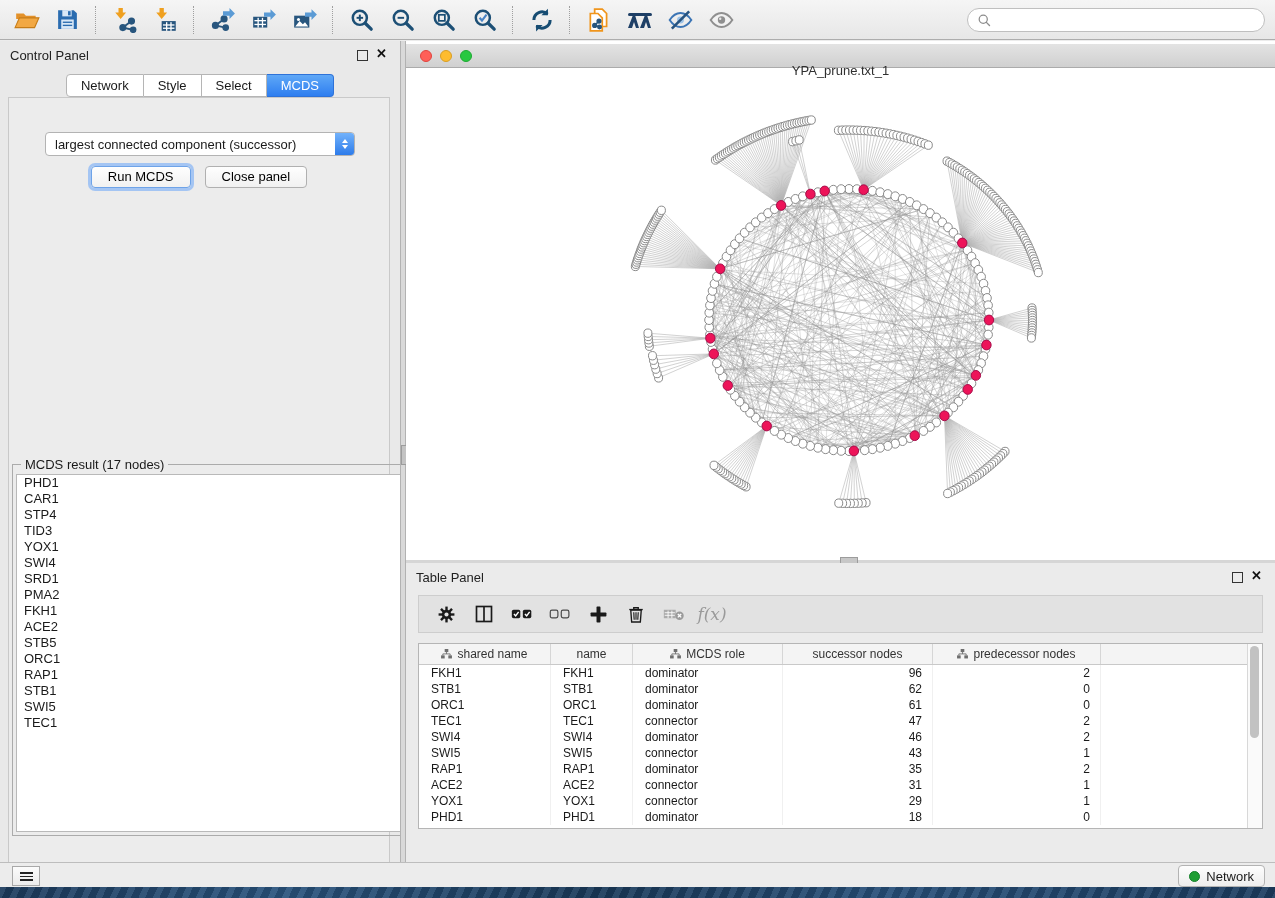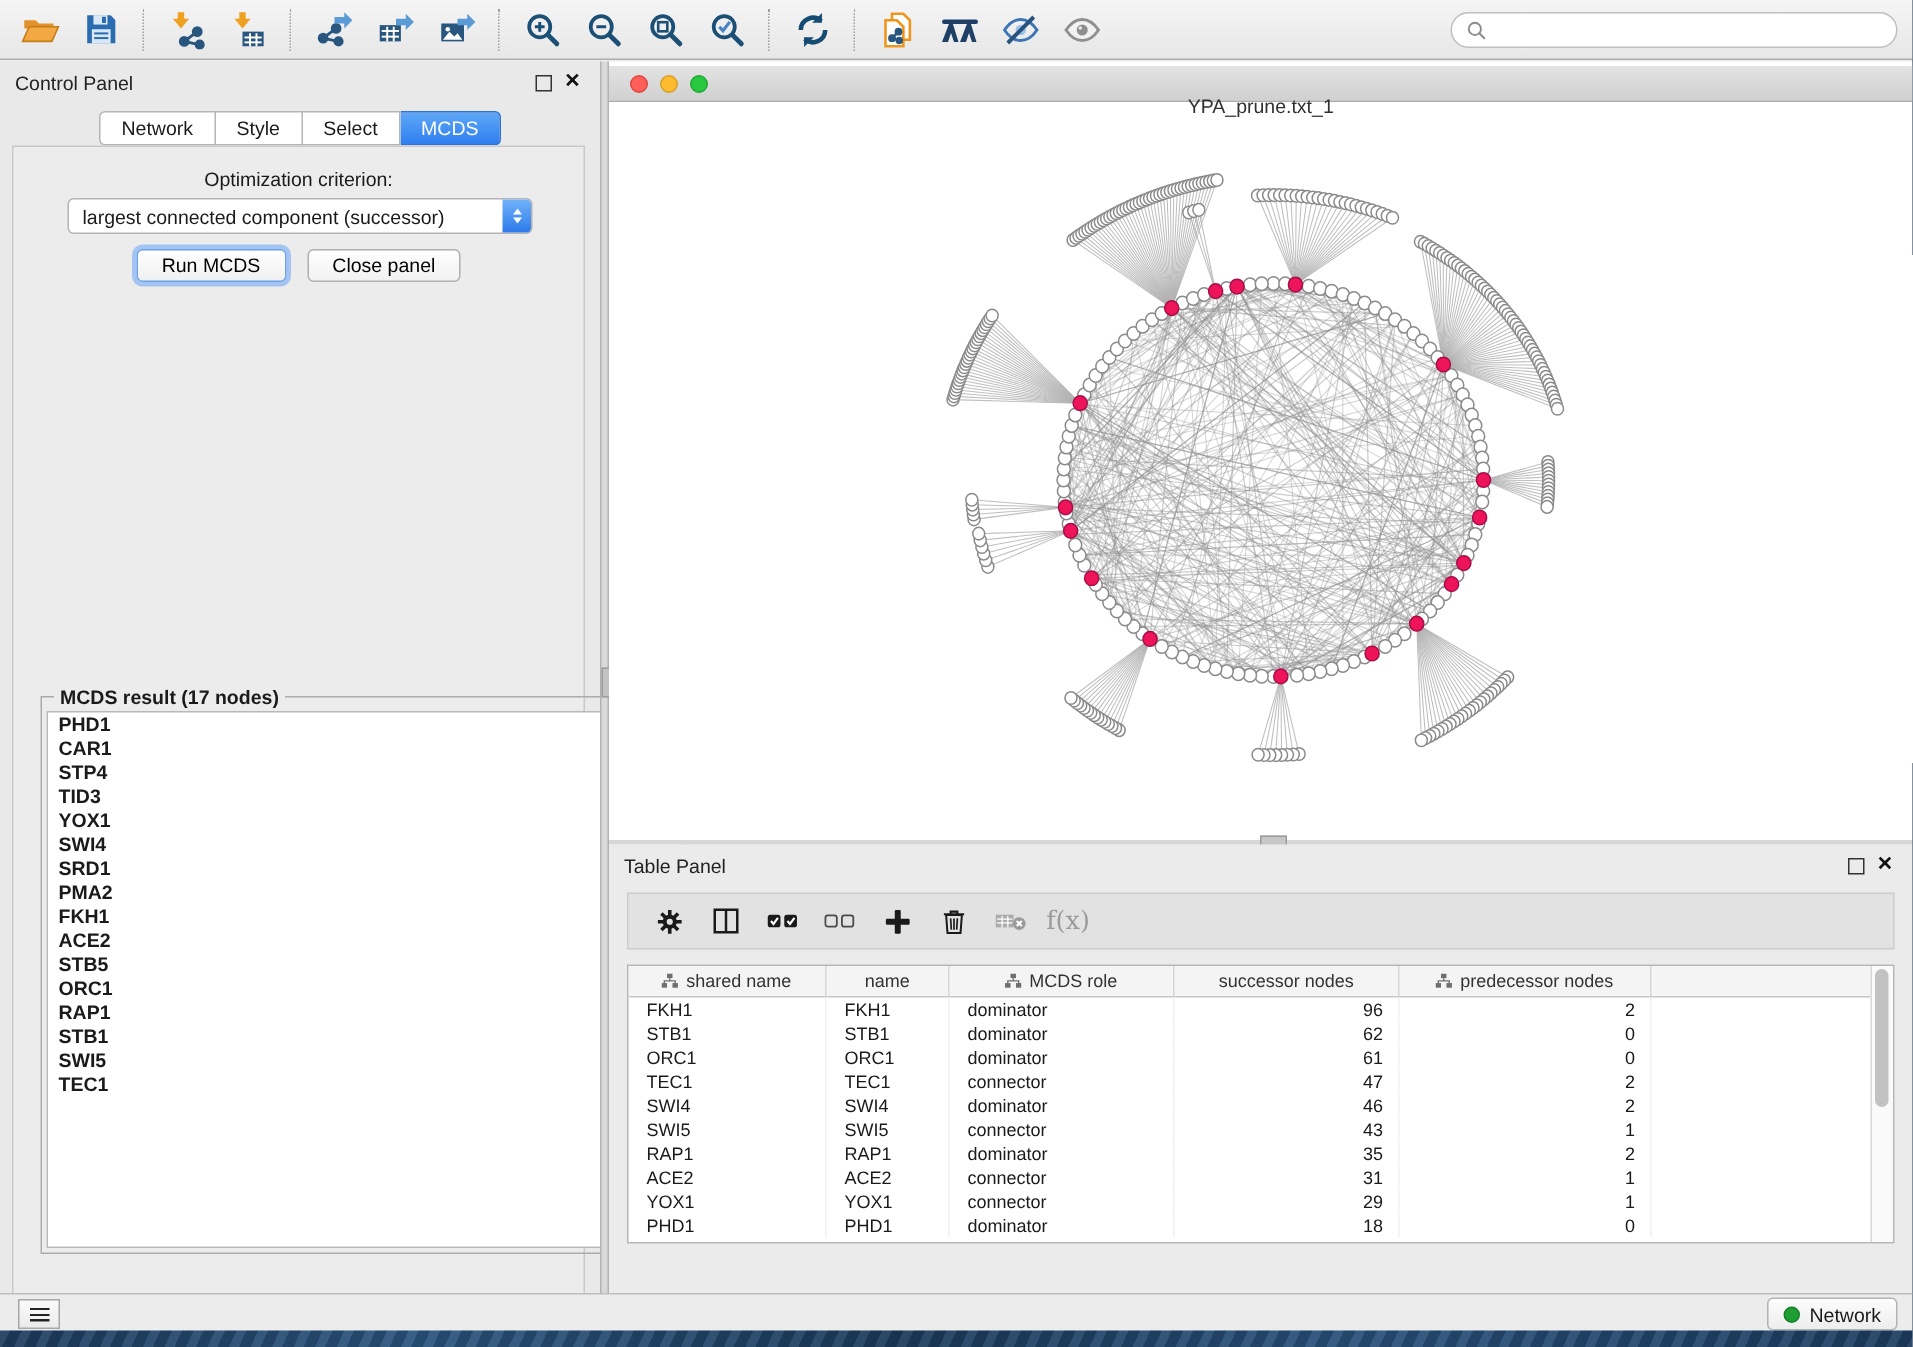--- a/index.html
+++ b/index.html
@@ -25,21 +25,21 @@
   .cp-inner{position:absolute;left:8px;top:56px;width:382px;height:794px;background:#ececec;border:1px solid #c9c9c9;box-sizing:border-box;}
   .opt-label{position:absolute;left:0;top:14px;width:100%;text-align:center;font-size:13px;}
   .mac-select{position:absolute;left:36px;top:34px;width:310px;height:24px;background:#fff;border:1px solid #b3b3b3;border-radius:4px;display:flex;align-items:center;box-sizing:border-box;}
   .mac-select .val{flex:1;font-size:13px;padding-left:9px;white-space:nowrap;overflow:hidden;}
   .mac-stepper{width:19px;height:22px;margin-right:0;border-radius:0 3px 3px 0;background:linear-gradient(#72b2fb,#2d7bea);display:flex;flex-direction:column;align-items:center;justify-content:center;gap:2px;}
   .tri-up{width:0;height:0;border-left:3.5px solid transparent;border-right:3.5px solid transparent;border-bottom:4.5px solid #fff;}
   .tri-dn{width:0;height:0;border-left:3.5px solid transparent;border-right:3.5px solid transparent;border-top:4.5px solid #fff;}
   .cp-buttons{position:absolute;left:0;top:68px;width:100%;display:flex;justify-content:center;gap:14px;}
   .btn{height:22px;padding:0 16px;font-size:13px;background:linear-gradient(#fefefe,#f1f1f1);border:1px solid #b0b0b0;border-radius:4px;line-height:20px;}
   .btn.focused{box-shadow:0 0 0 3px rgba(105,165,250,.55);border-color:#6ea3e8;}
-  .result-box{position:absolute;left:18px;top:366px;width:432px;height:372px;border:1px solid #ababab;box-sizing:border-box;font-weight:bold;}
+  .result-box{position:absolute;left:3px;top:366px;width:432px;height:372px;border:1px solid #ababab;box-sizing:border-box;}
   .result-legend{position:absolute;left:8px;top:-8px;background:#ececec;padding:0 4px;font-size:13px;}
   .result-list{position:absolute;left:3px;top:9px;right:3px;bottom:3px;background:#fff;border:1px solid #b9b9b9;overflow:hidden;}
   .result-item{font-size:13px;line-height:16px;padding-left:7px;}
   .result-scroll{position:absolute;right:0;top:0;bottom:0;width:13px;background:#f4f4f4;border-left:1px solid #ddd;}
   
   .vsplit{position:absolute;left:400px;top:41px;width:6px;height:821px;background:#d9d9d9;border-left:1px solid #b2b2b2;border-right:1px solid #b2b2b2;box-sizing:border-box;}
   .vsplit .grip{position:absolute;left:0;top:404px;width:4px;height:18px;background:#c3c3c3;border:1px solid #9c9c9c;}
   .hsplit{position:absolute;left:406px;top:560px;width:869px;height:3px;background:#d6d6d6;}
   .hsplit .grip{position:absolute;left:434px;top:-3px;width:16px;height:8px;background:#c7c7c7;border:1px solid #9c9c9c;}
   
@@ -49,21 +49,21 @@
   .tl.red{left:14px;background:#ff5f58;border:1px solid #e0443e;box-sizing:border-box;}
   .tl.yellow{left:34px;background:#febc2e;border:1px solid #d89e24;box-sizing:border-box;}
   .tl.green{left:54px;background:#28c840;border:1px solid #1eaa33;box-sizing:border-box;}
   .net-title{position:absolute;left:0;top:19px;width:100%;text-align:center;font-size:13px;color:#303030;}
   .net-canvas{position:absolute;left:0;top:27px;width:869px;height:492px;}
   
   .table-panel{position:absolute;left:406px;top:563px;width:869px;height:299px;background:#ebebeb;}
   .tp-float{right:32px;} .tp-close{right:13px;}
   .tp-toolbar{position:absolute;left:12px;top:32px;right:12px;height:38px;background:#e2e2e2;border:1px solid #cdcdcd;display:flex;align-items:center;padding-left:8px;box-sizing:border-box;}
   .tp-btn{width:38px;height:30px;display:flex;align-items:center;justify-content:center;flex:0 0 auto;}
-  .fx{font-family:"DejaVu Serif",serif;font-size:17px;color:#9a9a9a;}
+  .fx{font-family:"DejaVu Serif",serif;font-style:italic;font-size:17px;color:#9a9a9a;}
   .grid{position:absolute;left:12px;top:80px;right:12px;height:186px;background:#ffffff;border:1px solid #b5b5b5;box-sizing:border-box;overflow:hidden;}
   .grid-head{display:flex;height:20px;background:#f4f4f4;border-bottom:1px solid #c9c9c9;}
   .gh-cell{display:flex;align-items:center;justify-content:center;gap:5px;font-size:12px;color:#333;border-right:1px solid #d6d6d6;box-sizing:border-box;height:20px;}
   .grid-row{display:flex;height:16px;}
   .g-cell{font-size:12px;line-height:16px;box-sizing:border-box;border-right:1px solid #f0f0f0;white-space:nowrap;overflow:hidden;}
   .g-cell.txt{padding-left:12px;} .g-cell.num{text-align:right;padding-right:10px;}
   .grid-scroll{position:absolute;right:0;top:0;bottom:0;width:14px;background:#fafafa;border-left:1px solid #d8d8d8;}
   .grid-thumb{position:absolute;left:2px;top:2px;width:9px;height:92px;background:#c2c2c2;border-radius:5px;}
   .table-tabs{position:absolute;left:0;top:270px;width:100%;display:flex;justify-content:center;}
   
@@ -244,21 +244,20 @@
       <span class="float-ic cp-float"></span>
       <span class="close-ic cp-close">✕</span>
     </div>
     <div class="seg-tabs">
         <div class="seg-tab">Network</div>
         <div class="seg-tab">Style</div>
         <div class="seg-tab">Select</div>
         <div class="seg-tab active">MCDS</div>
       </div>
     <div class="cp-inner">
-      <div class="opt-label">Optimization criterion:</div>
       <div class="mac-select">
         <span class="val">largest connected component (successor)</span>
         <span class="mac-stepper">
             <span class="tri-up"></span>
             <span class="tri-dn"></span>
           </span>
       </div>
       <div class="cp-buttons">
         <button class="btn focused">Run MCDS</button>
         <button class="btn">Close panel</button>

